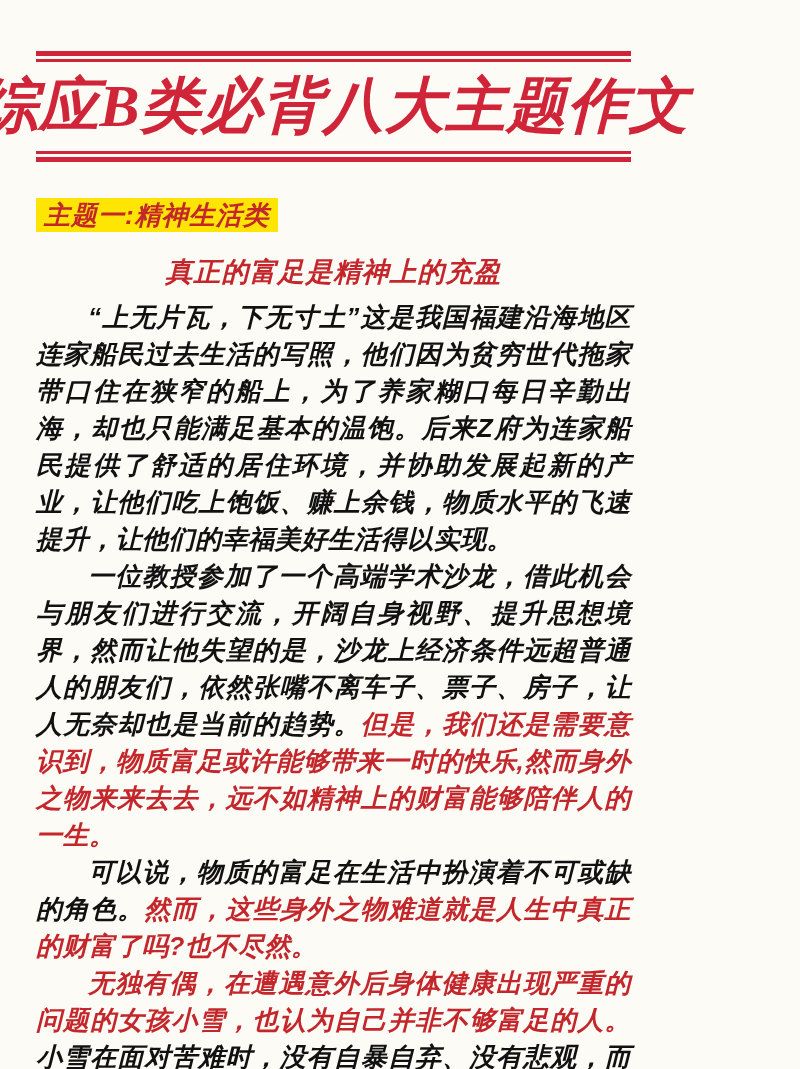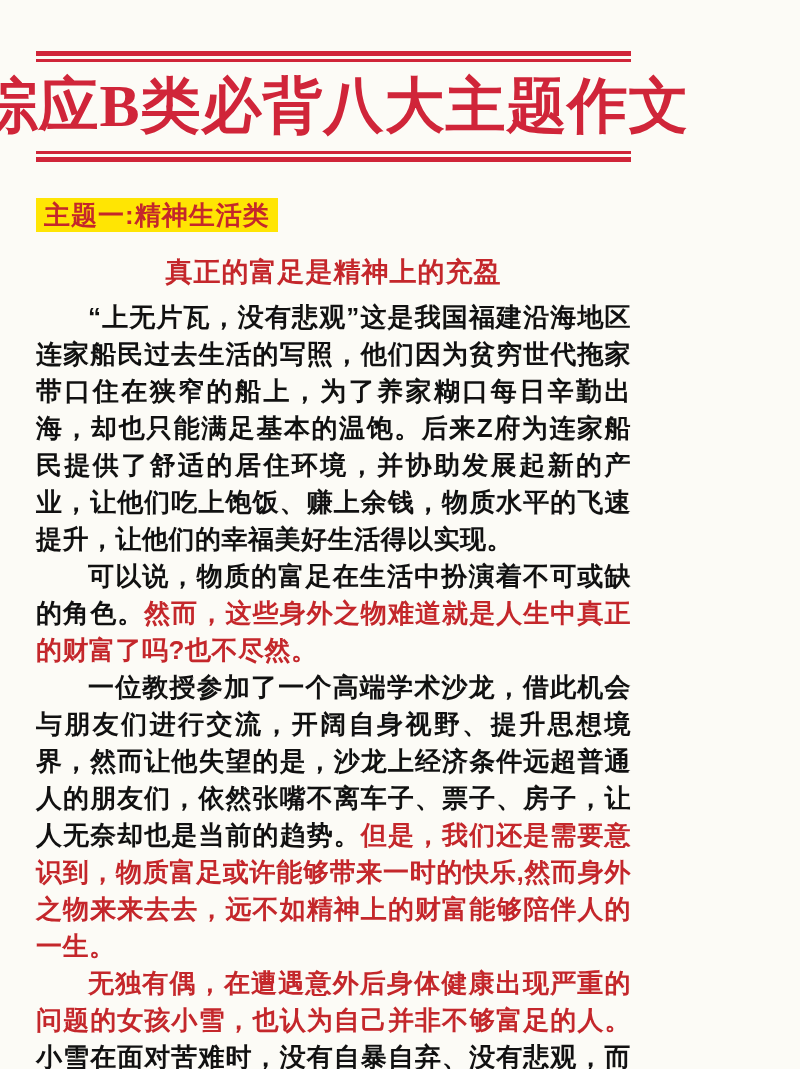--- a/index.html
+++ b/index.html
@@ -11,20 +11,21 @@
     height: 1069px;
     background: var(--page-bg, #fcfbf6);
     font-family: "Liberation Sans", "DejaVu Sans", sans-serif;
     overflow: hidden;
   }
   .page {
     box-sizing: border-box;
     width: 662px;
     height: 1069px;
     padding: 51px 31px 0 36px;
+    font-style: italic;
   }
   
   .rule-group { width: 100%; }
   .rule { width: 100%; background: var(--accent, #d02539); }
   .rule.thick { height: 5px; }
   .rule.thin  { height: 3px; }
   .rule-group.top .rule.thick { margin-bottom: 3px; }
   .rule-group.bottom .rule.thin { margin-bottom: 3px; }
 
   .title {
@@ -98,19 +99,19 @@
     <div class="rule thick"></div>
   </div>
 
   <div class="topic-label-wrap">
     <span class="topic-label">主题一:精神生活类</span>
   </div>
 
   <h2 class="essay-title">真正的富足是精神上的充盈</h2>
 
   <div class="essay-body">
-      <p><span class="seg-black">“上无片瓦，没有悲观”这是我国福建沿海地区连家船民过去生活的写照，他们因为贫穷世代拖家带口住在狭窄的船上，为了养家糊口每日辛勤出海，却也只能满足基本的温饱。后来Z府为连家船民提供了舒适的居住环境，并协助发展起新的产业，让他们吃上饱饭、赚上余钱，物质水平的飞速提升，让他们的幸福美好生活得以实现。</span></p>
+      <p><span class="seg-black">“上无片瓦，下无寸土”这是我国福建沿海地区连家船民过去生活的写照，他们因为贫穷世代拖家带口住在狭窄的船上，为了养家糊口每日辛勤出海，却也只能满足基本的温饱。后来Z府为连家船民提供了舒适的居住环境，并协助发展起新的产业，让他们吃上饱饭、赚上余钱，物质水平的飞速提升，让他们的幸福美好生活得以实现。</span></p>
+      <p><span class="seg-black">一位教授参加了一个高端学术沙龙，借此机会与朋友们进行交流，开阔自身视野、提升思想境界，然而让他失望的是，沙龙上经济条件远超普通人的朋友们，依然张嘴不离车子、票子、房子，让人无奈却也是当前的趋势。</span><span class="seg-red">但是，我们还是需要意识到，物质富足或许能够带来一时的快乐,然而身外之物来来去去，远不如精神上的财富能够陪伴人的一生。</span></p>
       <p><span class="seg-black">可以说，物质的富足在生活中扮演着不可或缺的角色。</span><span class="seg-red">然而，这些身外之物难道就是人生中真正的财富了吗?也不尽然。</span></p>
-      <p><span class="seg-black">一位教授参加了一个高端学术沙龙，借此机会与朋友们进行交流，开阔自身视野、提升思想境界，然而让他失望的是，沙龙上经济条件远超普通人的朋友们，依然张嘴不离车子、票子、房子，让人无奈却也是当前的趋势。</span><span class="seg-red">但是，我们还是需要意识到，物质富足或许能够带来一时的快乐,然而身外之物来来去去，远不如精神上的财富能够陪伴人的一生。</span></p>
       <p><span class="seg-red">无独有偶，在遭遇意外后身体健康出现严重的问题的女孩小雪，也认为自己并非不够富足的人。</span><span class="seg-black">小雪在面对苦难时，没有自暴自弃、没有悲观，而是积极乐观地学X、交往，这样的她让所有的人忽视了她的不健康只看到她是一个天使宝宝。不仅如此，小雪还努力追求自己的梦想，哪在医院进行治疗，也会坚持每天画画，后来在大学加入了互动媒体实验班，朝着自己成为自由设计师的梦想努力前进。</span></p>
     </div>
 
 </div>
 
 </body></html>

